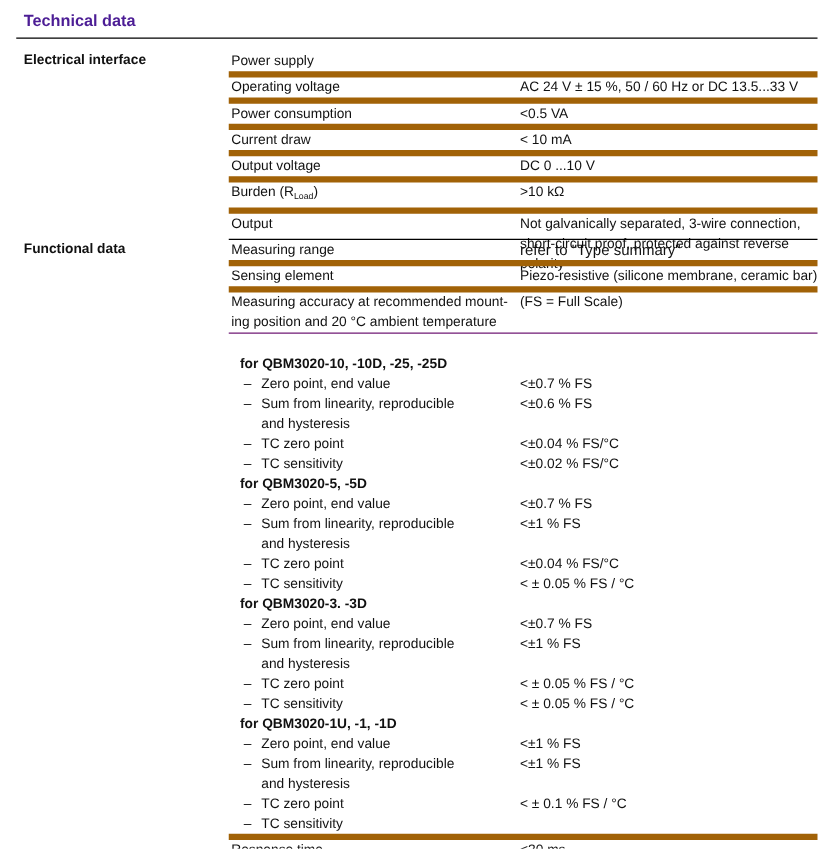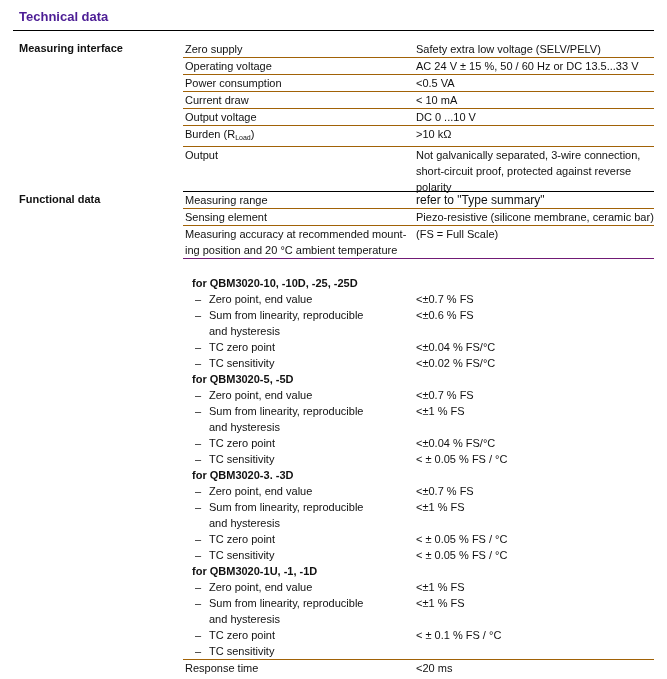--- a/index.html
+++ b/index.html
@@ -5,40 +5,39 @@
   html, body { margin: 0; padding: 0; background: #ffffff; }
   body { width: 667px; height: 679px; position: relative; overflow: hidden;
          font-family: "Liberation Sans", sans-serif; color: #111; font-size: 11px; }
   .title { position: absolute; left: 19px; top: 9px; font-size: 13px; font-weight: bold; color: #4c1d95; }
   .title-rule { position: absolute; left: 13px; top: 30px; width: 641px; height: 1px; background: #000; }
   .section { position: absolute; left: 19px; font-size: 11px; font-weight: bold; color: #111; }
   .table { position: absolute; left: 183px; width: 471px; }
   .row { position: relative; display: flex; line-height: 16px; }
   .row .k { width: 233px; padding-left: 2px; box-sizing: border-box; }
   .row .v { flex: 1; }
-  .row.line-top { border-top: 1px solid #a16207; }
+  .row.line-top { border-top: 5px solid #a16207; }
   .row.sub .k { padding-left: 26px; }
   .row.sub .k::before { content: "–"; position: absolute; left: 12px; }
   .row.group .k { font-weight: bold; padding-left: 9px; width: 233px; }
   .sub .k { position: relative; }
   .wrap { line-height: 16px; }
   .mr { font-size: 12px; }
   sub { font-size: 7px; vertical-align: -2px; }
 </style>
 </head>
 <body>
 
 <div class="title">Technical data</div>
 <div class="title-rule"></div>
 
-<div class="section" style="top:42px">Measuring interface</div>
+<div class="section" style="top:42px">Electrical interface</div>
 <div class="table" style="top:41px">
   <div class="row">
-    <span class="k">Zero supply</span>
-    <span class="v">Safety extra low voltage (SELV/PELV)</span>
+    <span class="k">Power supply</span>
   </div>
   <div class="row line-top">
     <span class="k">Operating voltage</span>
     <span class="v">AC 24 V ± 15 %, 50 / 60 Hz or DC 13.5...33 V</span>
   </div>
   <div class="row line-top">
     <span class="k">Power consumption</span>
     <span class="v">&lt;0.5 VA</span>
   </div>
   <div class="row line-top">

